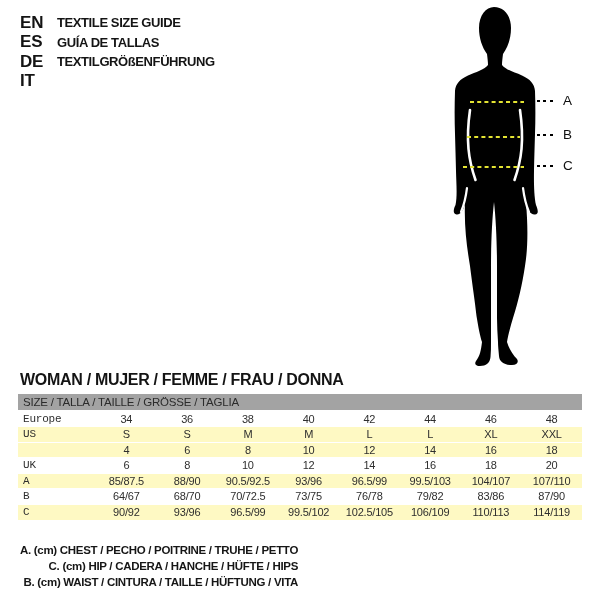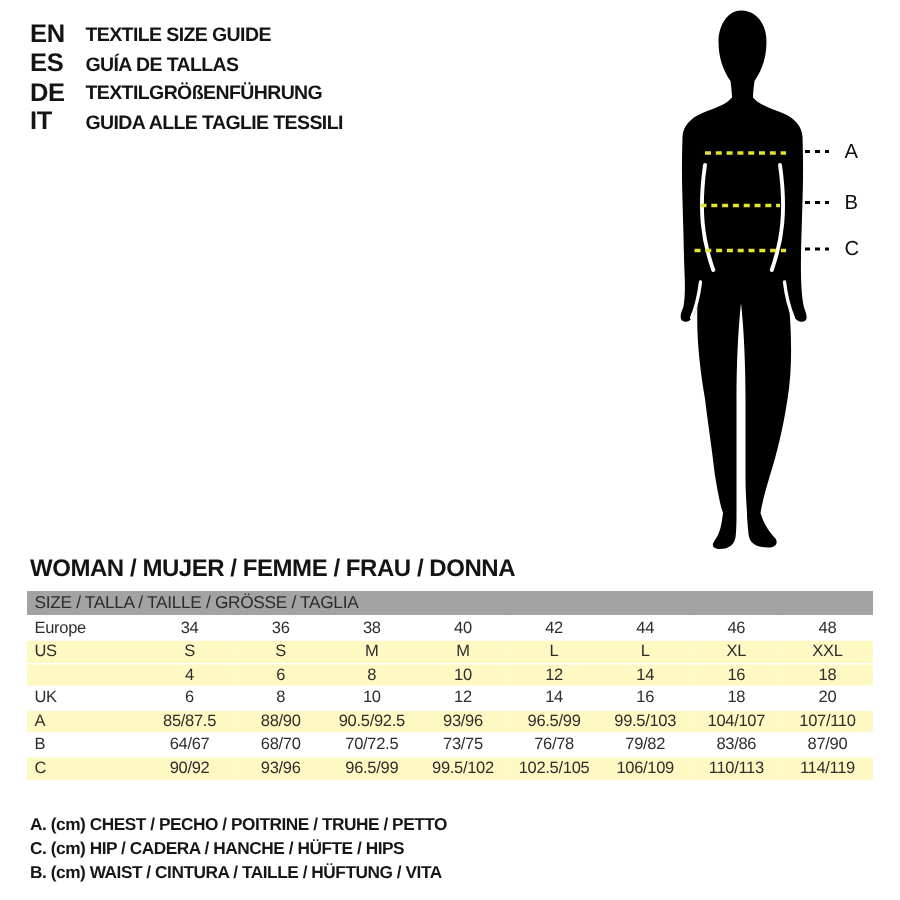--- a/index.html
+++ b/index.html
@@ -28,45 +28,44 @@
     position:absolute;left:18px;top:394px;width:564px;
     border-collapse:collapse;table-layout:fixed;
   }
   table.size-table thead tr{height:17px;background:#a3a3a3;border-bottom:2px solid #ffffff;}
   table.size-table thead td{
     font-size:11.5px;color:#2b2b2b;padding:0 0 0 5px;letter-spacing:-0.2px;font-weight:500;text-align:left;
   }
   table.size-table tbody tr{height:15.5px;border-top:1px solid #ffffff;}
   table.size-table tbody tr.shaded{background:#fef9c3;}
   table.size-table td{font-size:11px;color:#2e2e2e;text-align:center;padding:0;letter-spacing:-0.2px;white-space:nowrap;}
-  table.size-table td.row-label{text-align:left;padding-left:5px;}
+  table.size-table td.row-label{text-align:left;padding-left:5px;font-family:Liberation Mono, monospace;}
   col.label-col{width:78px;}
   
-  .legend-block{position:absolute;left:20px;top:544px;}
+  .legend-block{position:absolute;left:20px;top:544px;text-align:right;}
   .legend-line{height:16px;font-size:11.5px;font-weight:bold;letter-spacing:-0.3px;color:#161616;white-space:nowrap;}
 </style>
 </head>
 <body>
 
 <div class="lang-block">
   <div class="lang-row">
     <span class="lang-code">EN</span>
     <span class="lang-label">TEXTILE SIZE GUIDE</span>
   </div>
   <div class="lang-row">
     <span class="lang-code">ES</span>
     <span class="lang-label">GUÍA DE TALLAS</span>
   </div>
   <div class="lang-row">
     <span class="lang-code">DE</span>
     <span class="lang-label">TEXTILGRÖßENFÜHRUNG</span>
   </div>
   <div class="lang-row">
     <span class="lang-code">IT</span>
-    <span class="lang-label">GUIDA ALLE TAGLIE TESSILI</span>
   </div>
 </div>
 
 <svg class="figure-svg" viewBox="0 0 110 363" xmlns="http://www.w3.org/2000/svg">
   <path fill="#000000" d="
     M54,1
     C64,1 71,9.5 71,22
     C71,32 68,41 63,48
     C62.5,52 62,56 62,59
     C66,64 74,66 82,69.5

